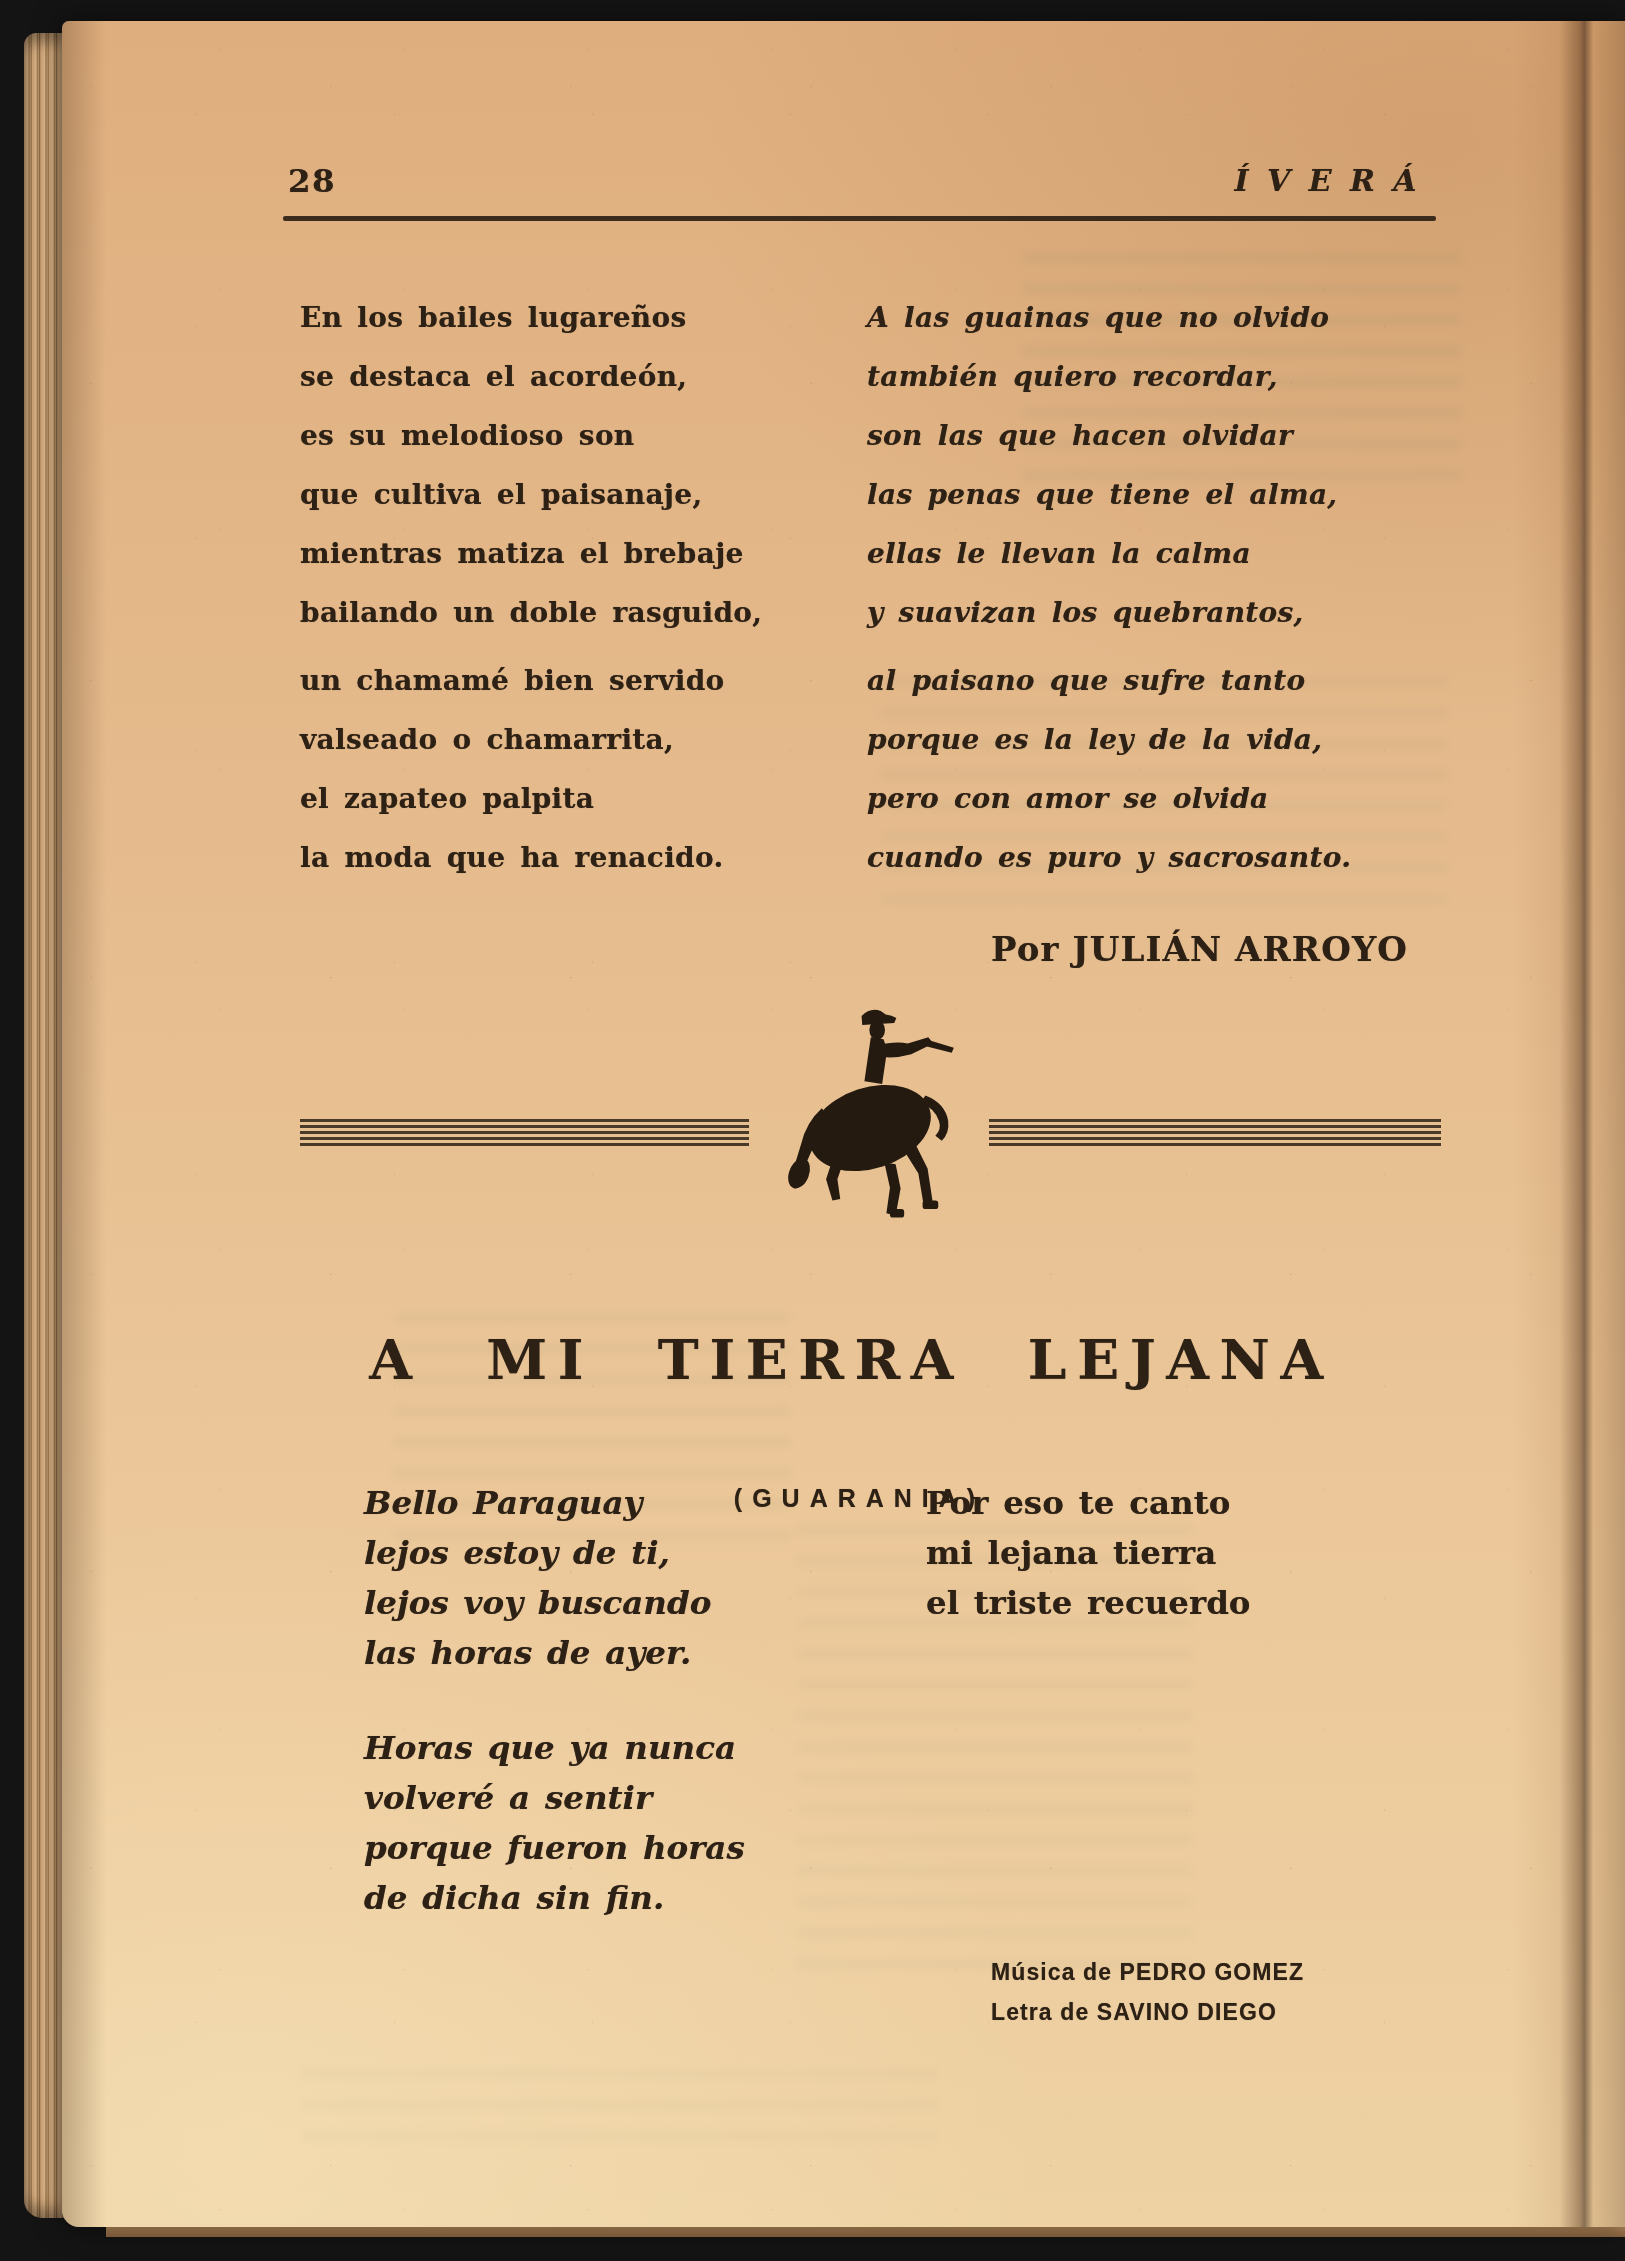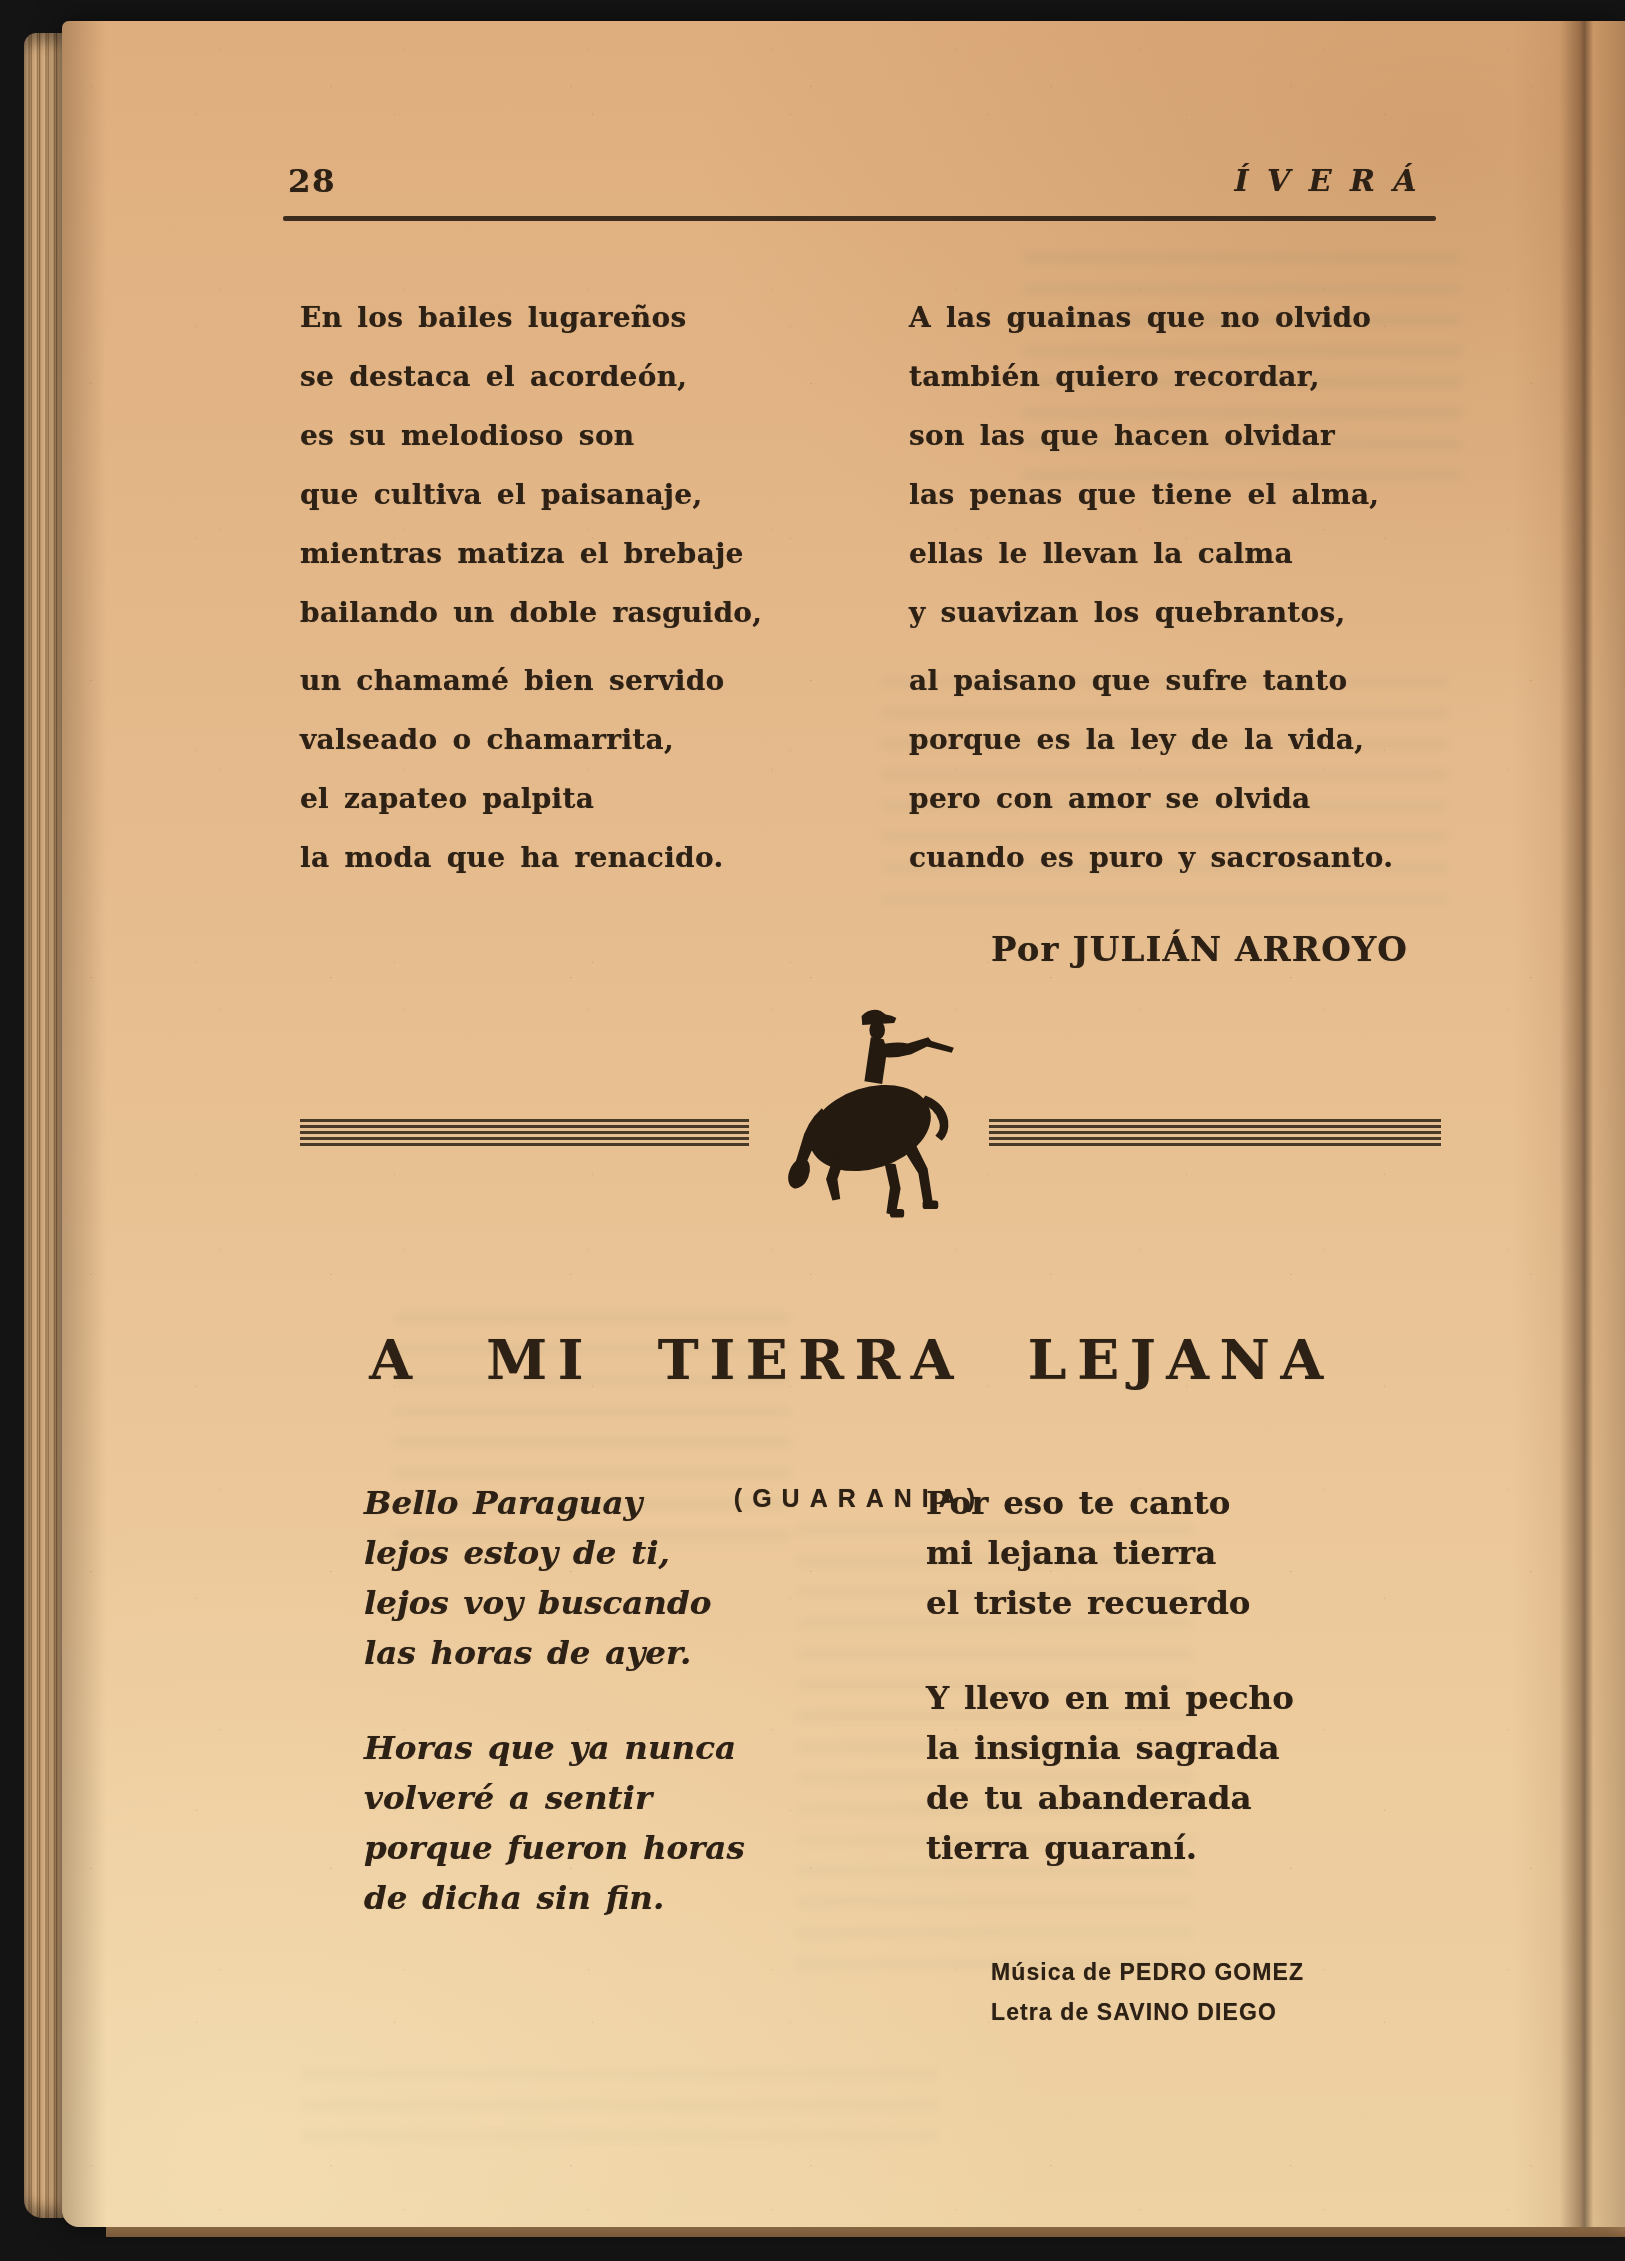--- a/index.html
+++ b/index.html
@@ -64,21 +64,21 @@
   .pagenum{position:absolute;left:281px;top:161px;font-size:32.5px;font-weight:700;letter-spacing:1.4px;}
   .masthead{
     position:absolute;left:1046px;top:163px;width:382px;text-align:right;
     font-size:30px;font-weight:700;font-style:italic;letter-spacing:18.4px;
   }
   .head-rule{position:absolute;left:276px;top:216px;width:1153px;height:5px;background:#2c2115;border-radius:2.1px;opacity:.92;}
   .poem1-col{position:absolute;width:579px;font-size:28px;font-weight:700;word-spacing:5px;letter-spacing:0.3px;}
   .poem1-col .pline{height:59px;line-height:59px;white-space:nowrap;}
   .poem1-col .gap{margin-top:8.5px;}
   .col-left1{left:293px;top:288px;}
-  .col-right1{left:902px;top:288px;}
+  .col-right1{left:860px;top:288px;font-style:italic;}
   .byline{position:absolute;left:984px;top:929px;font-size:34px;font-weight:700;letter-spacing:1.1px;white-space:nowrap;}
   
   .rule5{
     position:absolute;height:27px;opacity:.88;
     background:repeating-linear-gradient(180deg,#33271a 0 2.8px, transparent 2.8px 6px);
   }
   .rule-left{left:293px;top:1119px;width:449px;}
   .rule-right{left:982px;top:1119px;width:452px;}
   .horse{position:absolute;left:758px;top:1001px;width:213px;height:225px;filter:blur(0.5px);}
   
@@ -201,26 +201,20 @@
         <div class="pline">de dicha sin fin.</div>
       </div>
     </div>
 
     <div class="poem2-col col-right2 ink">
       <div class="stanza">
         <div class="pline">Por eso te canto</div>
         <div class="pline">mi lejana tierra</div>
         <div class="pline">el triste recuerdo</div>
       </div>
-      <div class="stanza">
-        <div class="pline">Y llevo en mi pecho</div>
-        <div class="pline">la insignia sagrada</div>
-        <div class="pline">de tu abanderada</div>
-        <div class="pline">tierra guaraní.</div>
-      </div>
     </div>
 
     <div class="credits ink">
       <div>Música de PEDRO GOMEZ</div>
       <div>Letra de SAVINO DIEGO</div>
     </div>
   </div>
 
   <div class="left-curl"></div>
   <div class="crease"></div>

